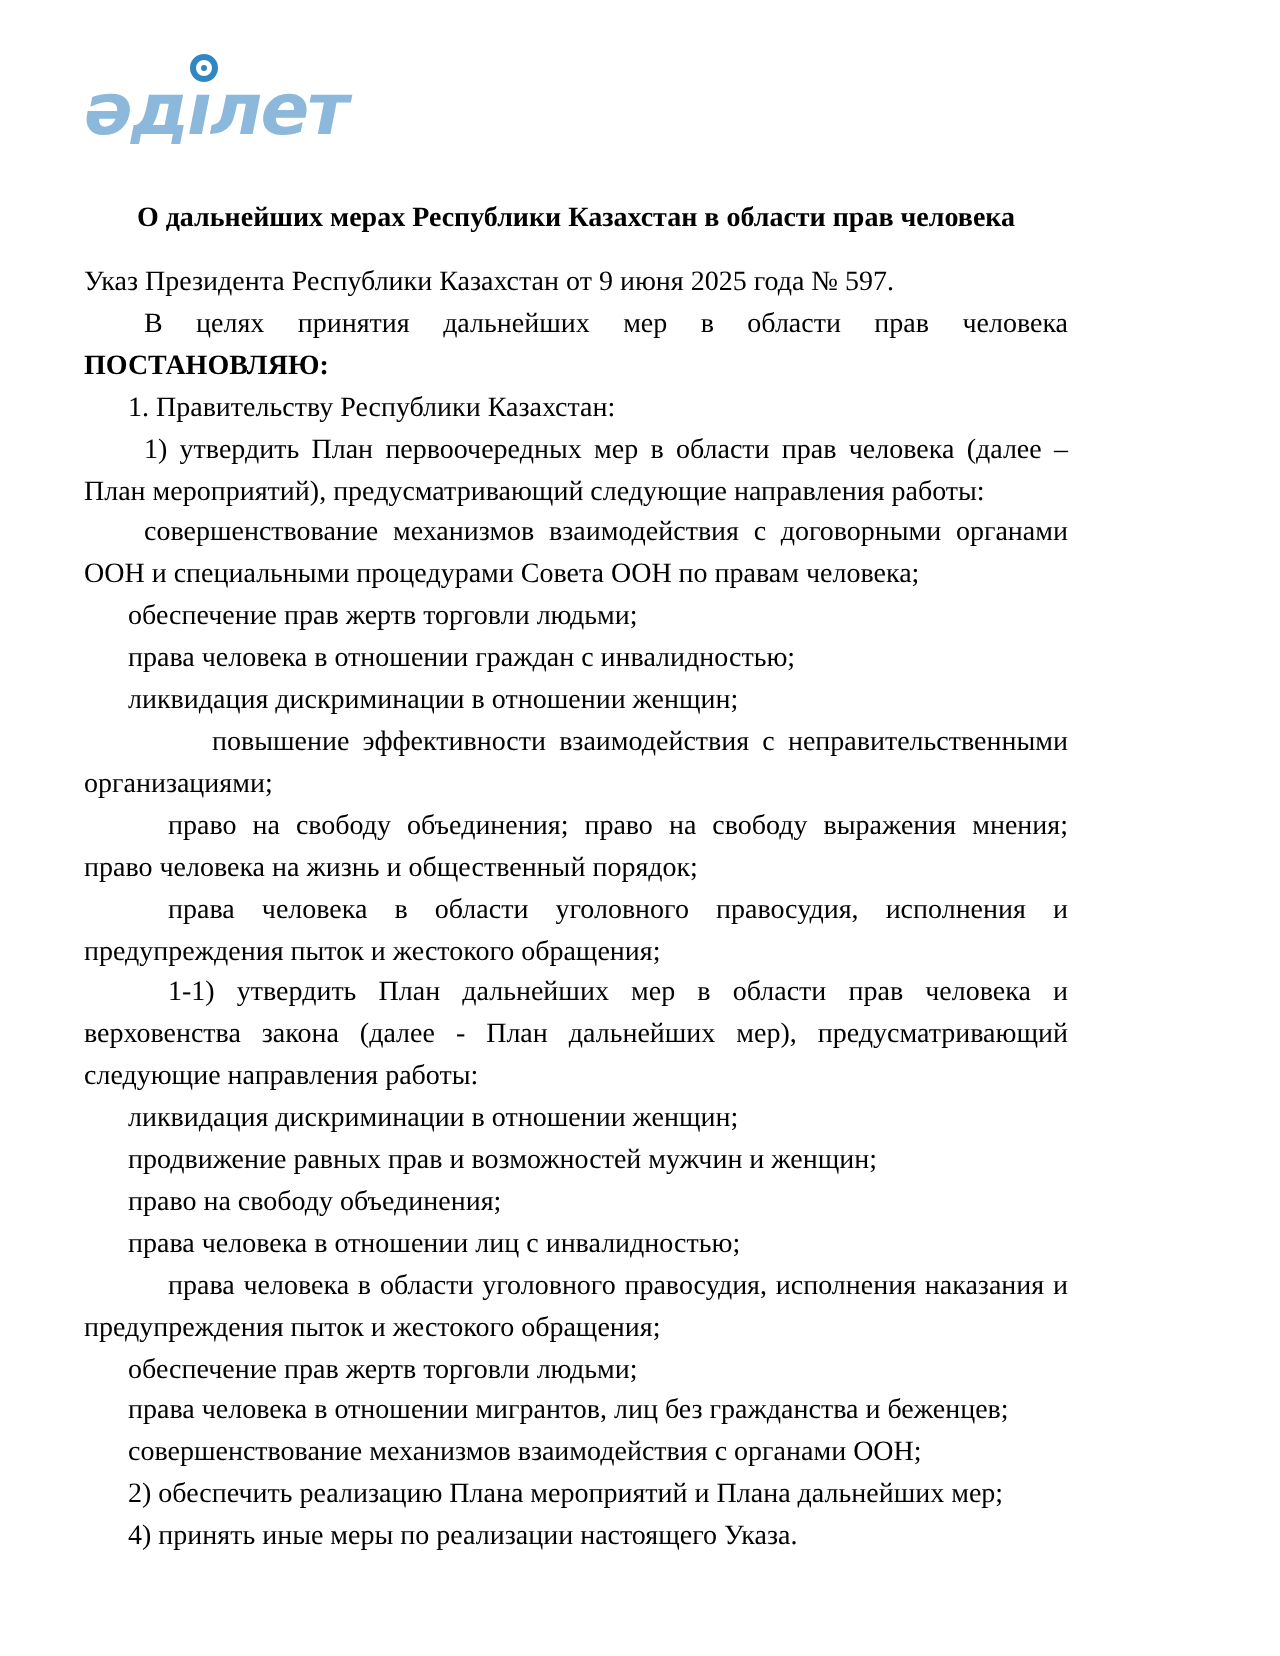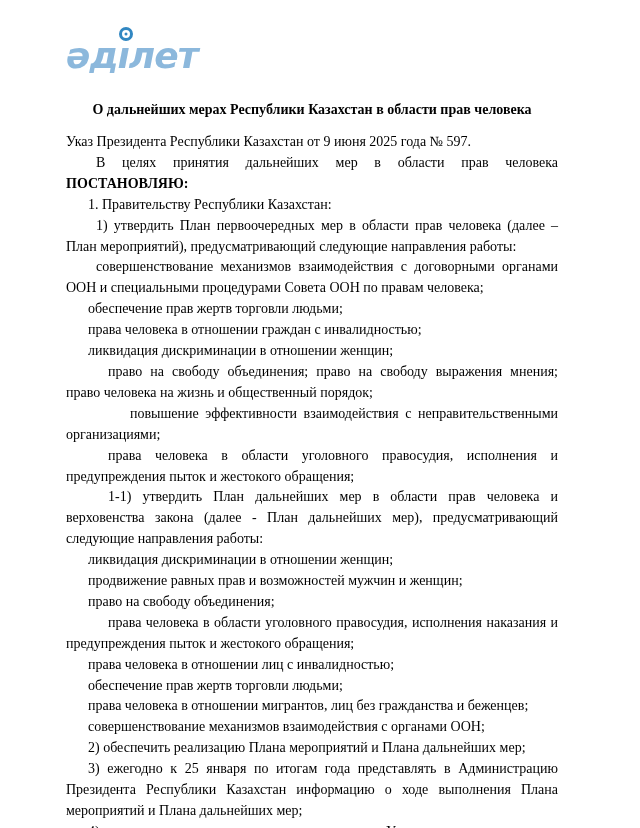--- a/index.html
+++ b/index.html
@@ -6,21 +6,20 @@
   html, body { background: #ffffff; }
   .page {
     position: relative;
     width: 576px;
     height: 828px;
     background: #ffffff;
     padding: 34px 42px 16px 42px;
     font-family: "Liberation Serif", serif;
     color: #000000;
     overflow: hidden;
-    margin-left: 24px;
   }
   
   .logo {
     display: inline-block;
     font-family: "DejaVu Sans", sans-serif;
     font-style: italic;
     font-weight: bold;
     font-size: 36px;
     line-height: 44px;
     color: #8cb8dc;
@@ -87,29 +86,28 @@
   <p class="para">Указ Президента Республики Казахстан от 9 июня 2025 года № 597.</p>
 
   <p class="para ind-m"><span>В целях принятия дальнейших мер в области прав человека </span><span class="bold">ПОСТАНОВЛЯЮ:</span></p>
 
   <p class="para ind-s">1. Правительству Республики Казахстан:</p>
   <p class="para ind-m">1) утвердить План первоочередных мер в области прав человека (далее – План мероприятий), предусматривающий следующие направления работы:</p>
   <p class="para ind-m">совершенствование механизмов взаимодействия с договорными органами ООН и специальными процедурами Совета ООН по правам человека;</p>
   <p class="para ind-s">обеспечение прав жертв торговли людьми;</p>
   <p class="para ind-s">права человека в отношении граждан с инвалидностью;</p>
   <p class="para ind-s">ликвидация дискриминации в отношении женщин;</p>
+  <p class="para ind-xl">повышение эффективности взаимодействия с неправительственными организациями;</p>
   <p class="para ind-l">право на свободу объединения; право на свободу выражения мнения; право человека на жизнь и общественный порядок;</p>
-  <p class="para ind-xl">повышение эффективности взаимодействия с неправительственными организациями;</p>
   <p class="para ind-l">права человека в области уголовного правосудия, исполнения и предупреждения пыток и жестокого обращения;</p>
   <p class="para ind-l">1-1) утвердить План дальнейших мер в области прав человека и верховенства закона (далее - План дальнейших мер), предусматривающий следующие направления работы:</p>
   <p class="para ind-s">ликвидация дискриминации в отношении женщин;</p>
   <p class="para ind-s">продвижение равных прав и возможностей мужчин и женщин;</p>
   <p class="para ind-s">право на свободу объединения;</p>
+  <p class="para ind-s">права человека в отношении лиц с инвалидностью;</p>
   <p class="para ind-l">права человека в области уголовного правосудия, исполнения наказания и предупреждения пыток и жестокого обращения;</p>
-  <p class="para ind-s">права человека в отношении лиц с инвалидностью;</p>
   <p class="para ind-s">обеспечение прав жертв торговли людьми;</p>
   <p class="para ind-s">права человека в отношении мигрантов, лиц без гражданства и беженцев;</p>
   <p class="para ind-s">совершенствование механизмов взаимодействия с органами ООН;</p>
   <p class="para ind-s">2) обеспечить реализацию Плана мероприятий и Плана дальнейших мер;</p>
-  <p class="para ind-s">3) ежегодно к 25 января по итогам года представлять в Администрацию Президента Республики Казахстан информацию о ходе выполнения Плана мероприятий и Плана дальнейших мер;</p>
   <p class="para ind-s">4) принять иные меры по реализации настоящего Указа.</p>
 
 </div>
 
 </body></html>

